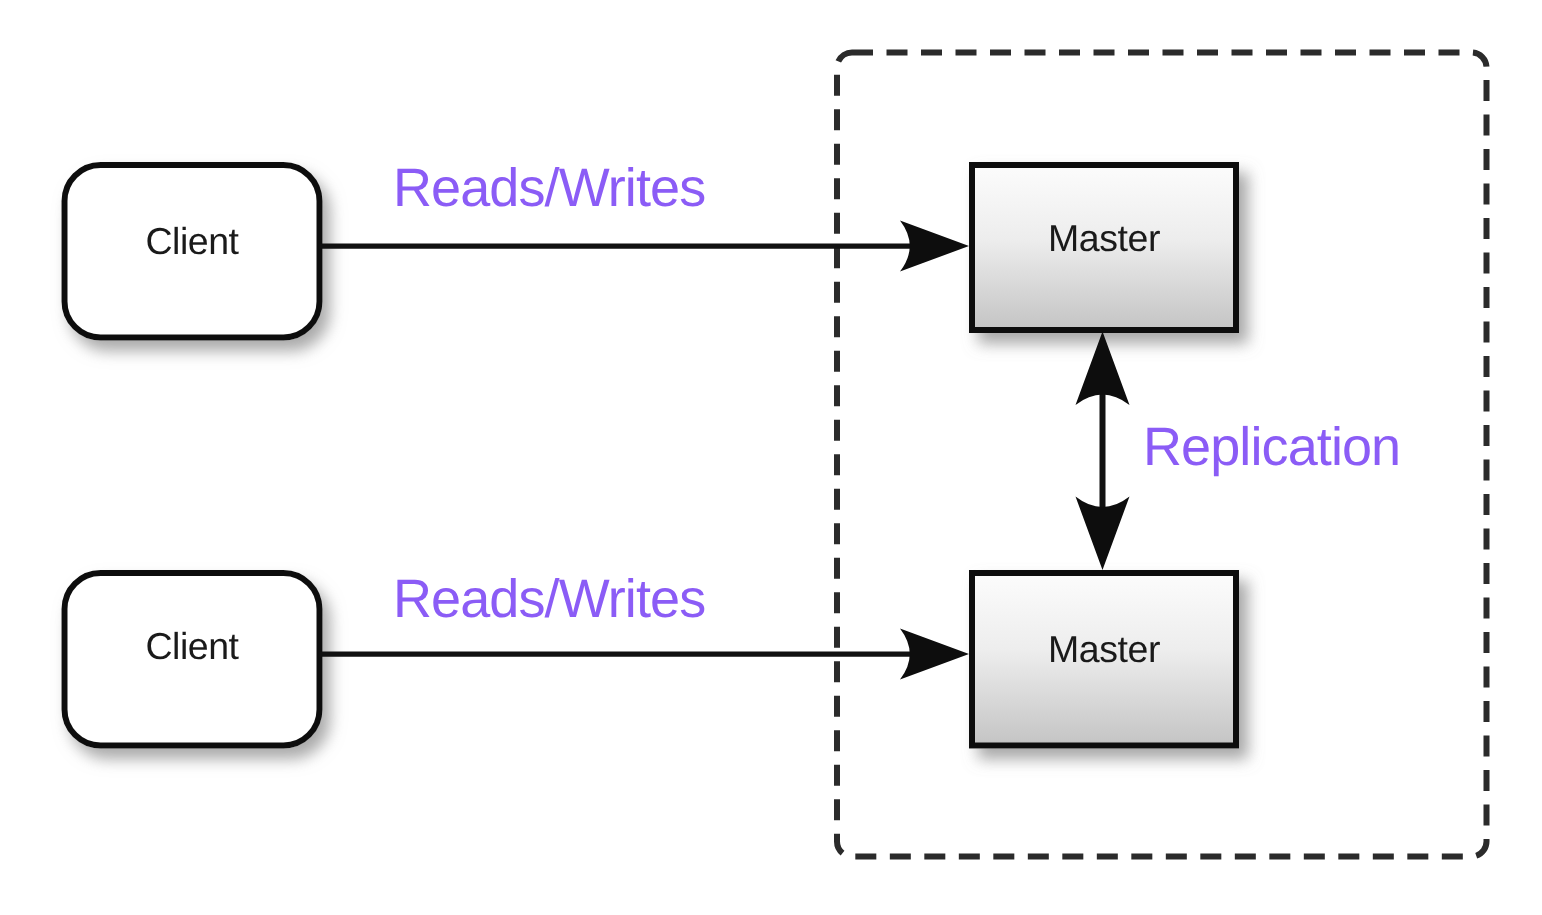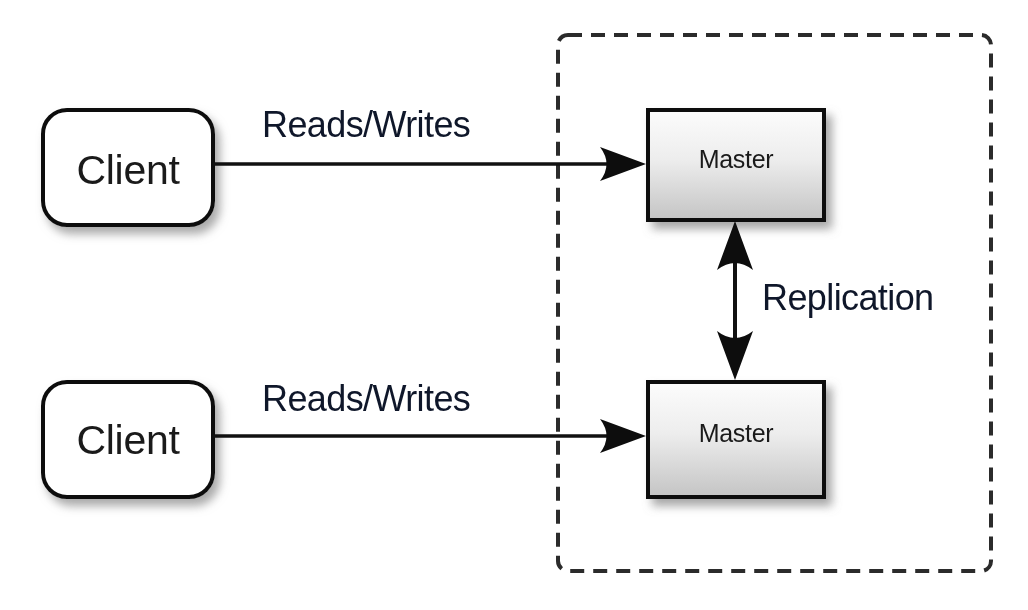--- a/index.html
+++ b/index.html
@@ -23,30 +23,30 @@
     height: 610px;
   }
   .node-label {
     position: absolute;
     color: #1a1a1a;
     white-space: nowrap;
     text-align: center;
     font-weight: 400;
   }
   .client-label {
-    font-size: 41px;
+    font-size: 25px;
     letter-spacing: -0.3px;
   }
   .master-label {
     font-size: 25px;
     letter-spacing: -0.3px;
   }
   .edge-label {
     position: absolute;
-    color: #0f172a;
+    color: #8b5cf6;
     white-space: nowrap;
     font-size: 36px;
     letter-spacing: -0.6px;
     font-weight: 400;
   }
 </style>
 </head>
 <body>
 
 <div id="canvas">

